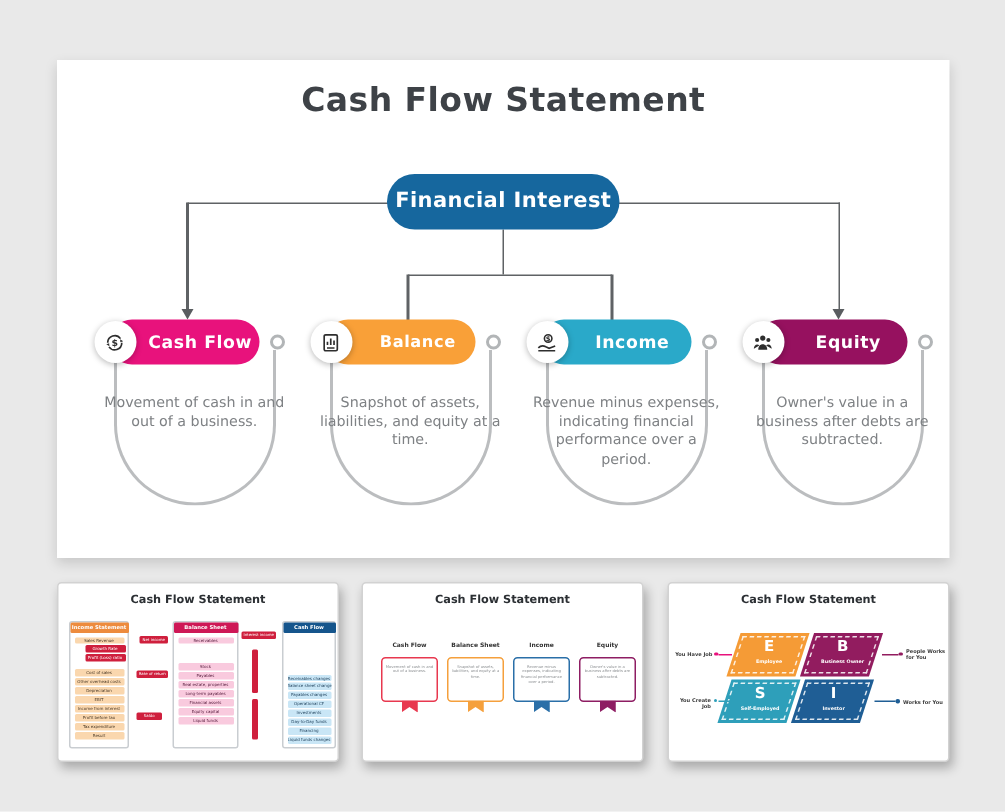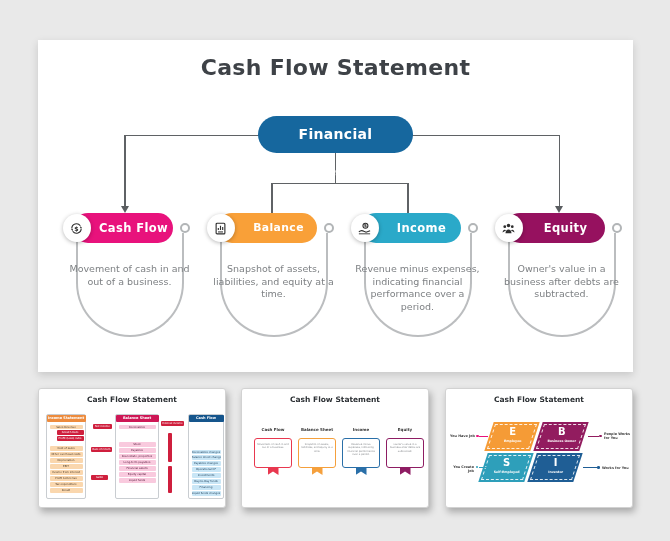--- a/index.html
+++ b/index.html
@@ -104,21 +104,21 @@
       <div class="line" style="left:86.3px; top:95px;  width:1.5px; height:72px;"></div>
       <div class="line" style="left:520.8px;top:95px;  width:1.5px; height:72px;"></div>
       <div class="arrow-down" style="left:83px;  top:166px;"></div>
       <div class="arrow-down" style="left:517px; top:166px;"></div>
       <div class="line" style="left:296.8px; top:113px; width:1.5px; height:30px;"></div>
       <div class="line" style="left:234px; top:142.5px; width:136px; height:1.5px;"></div>
       <div class="line" style="left:233.3px; top:143px; width:1.5px; height:31px;"></div>
       <div class="line" style="left:369.3px; top:143px; width:1.5px; height:31px;"></div>
     </div>
 
-    <div class="root-pill">Financial Statement</div>
+    <div class="root-pill">Financial Interest</div>
 
     <div class="branch c1" style="left:20.5px;">
       <div class="u-loop"></div>
       <div class="b-pill">Cash Flow</div>
       <div class="b-circle">
         <svg class="icon-svg" viewBox="0 0 24 24">
           <path d="M19.5 12a7.5 7.5 0 0 1-13.6 4.4" fill="none" stroke="#2e2e2e" stroke-width="1.8"></path>
           <path d="M4.5 12a7.5 7.5 0 0 1 13.6-4.4" fill="none" stroke="#2e2e2e" stroke-width="1.8"></path>
           <path d="M3 13.5l3-1 .3 3.3z" fill="#2e2e2e"></path>
             <path d="M21 10.5l-3 1-.3-3.3z" fill="#2e2e2e"></path>

